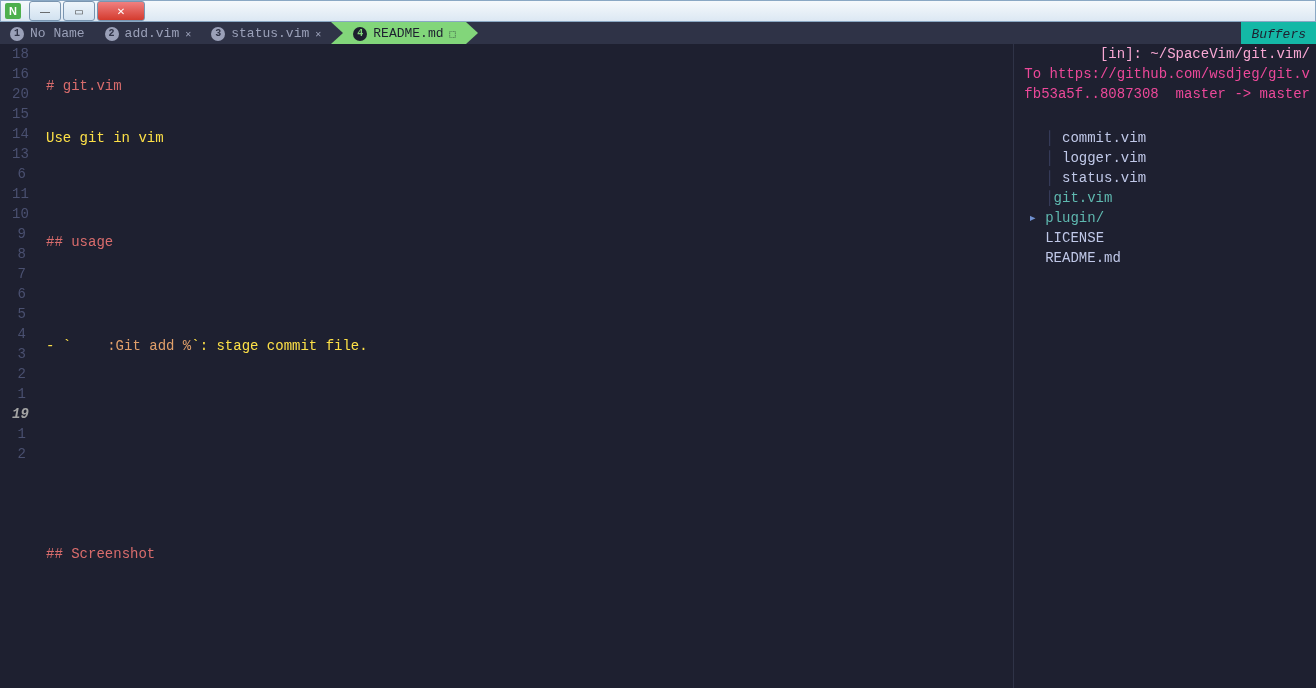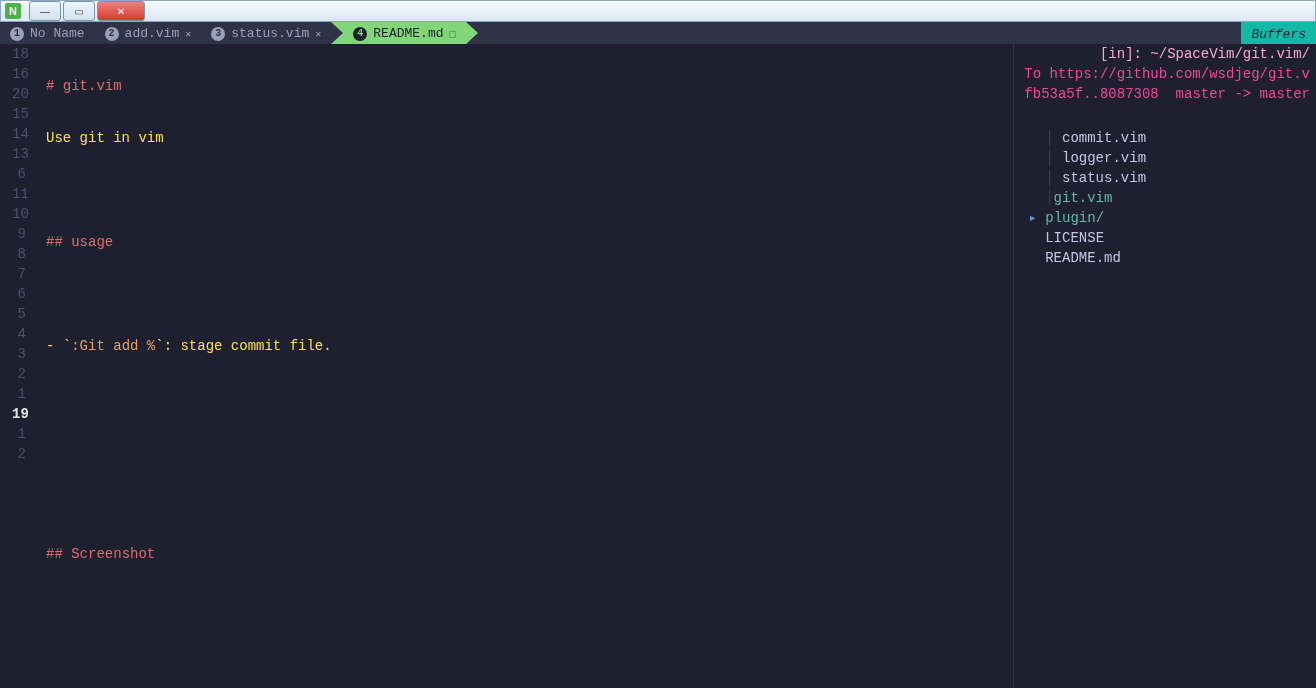--- a/index.html
+++ b/index.html
@@ -106,29 +106,29 @@
   display: flex;
   overflow: hidden;
   border-right: 1px solid #2f3347;
 }
 .gutter {
   width: 34px;
   text-align: right;
   color: #4a5070;
   padding-right: 8px;
 }
-.gutter .cur { color: #e5e5e5; font-weight: bold; }
+.gutter .cur { color: #a3a3a3; font-weight: bold; font-style: italic; }
 .code {
   flex: 1;
   white-space: pre;
   overflow: hidden;
 }
 .line { height: 20px; line-height: 20px; padding-left: 12px; }
 .hl-red { color: #d96c6c; }
-.hl-orange { color: #e2a06a; }
+.hl-orange { color: #e2a06a; margin-left: 36px; }
 .hl-white { color: #fde047; }
 .right-pane {
   width: 302px;
   background: #1e2030;
   padding: 0 6px;
   font-size: 14px;
 }
 .msg-line { text-align: right; white-space: nowrap; overflow:hidden; height:20px; line-height:20px;}
 .msg-teal { color: #f9a8d4; }
 .msg-pink { color: #ec4899; font-family: Liberation Mono, monospace; }

